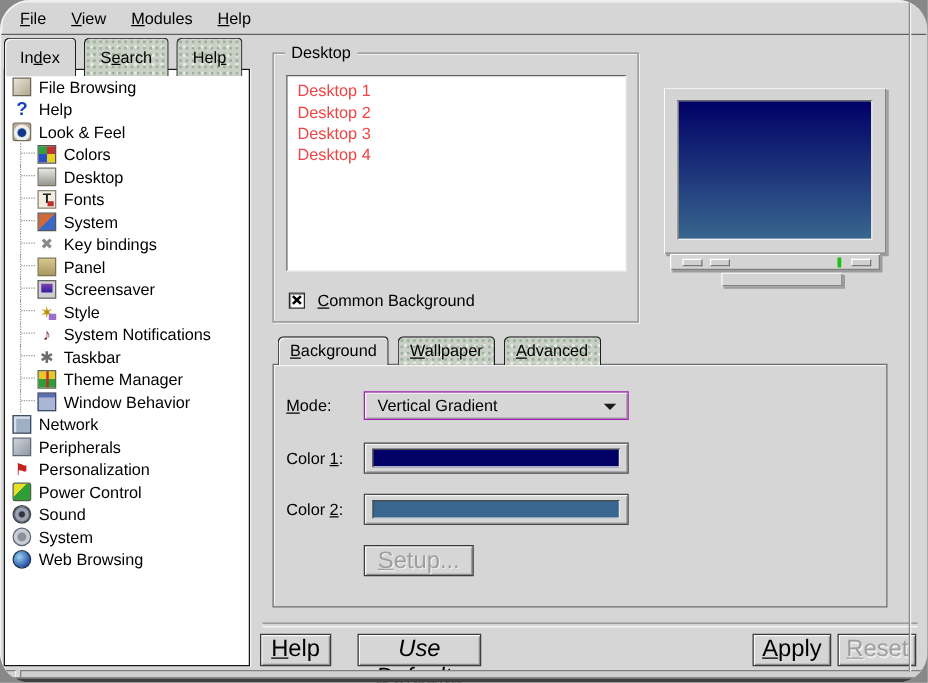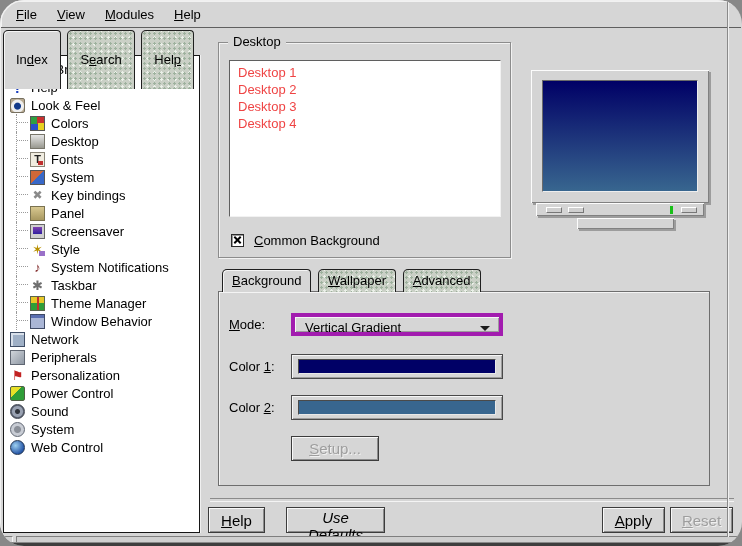--- a/index.html
+++ b/index.html
@@ -15,21 +15,21 @@
     display:flex;align-items:center;padding-left:5px;box-sizing:border-box;}
   .menu-item{padding:4px 10px;cursor:default;}
   .bottom-edge{position:absolute;left:0;right:0;bottom:0;height:3px;background:#3f3f3f;border-top:1px solid #8a8a8a;}
   .right-groove{position:absolute;top:1px;bottom:9px;left:727px;width:1px;background:#8a8a8a;box-shadow:1px 0 0 #f0f0f0;}
   .statusbar{position:absolute;left:2px;right:4px;top:536px;height:7px;display:flex;}
   .status-cell{height:5px;border:1px solid;border-color:#7f7f7f #f4f4f4 #f4f4f4 #7f7f7f;background:#d0d0d0;}
   .status-cell.small{width:9px;margin-right:3px;}
   .status-cell.long{flex:1;}
 
   
-  .tab{display:inline-block;height:24px;line-height:24px;padding:17px 12px;margin-right:3px;
+  .tab{display:inline-block;height:24px;line-height:24px;padding:3px 12px;margin-right:3px;
     border:1px solid #1f1f1f;border-bottom:none;border-radius:5px 4px 0 0;vertical-align:bottom;cursor:default;}
   .tab.active{background:#d6d6d6;box-shadow:inset 1px 1px 0 #f5f5f5;position:relative;z-index:3;}
   .tab.speckled{background-color:#cad0c6;
     background-image:radial-gradient(#9db19d 1px,transparent 1.3px),radial-gradient(#eaf0e8 1px,transparent 1.3px);
     background-size:5px 5px,7px 7px;background-position:0 0,2px 3px;}
   .left-tabs{position:absolute;left:3px;top:30px;height:25px;z-index:2;}
   .right-tabs{position:absolute;left:222px;top:269px;height:23px;z-index:2;}
   .right-tabs .tab{height:22px;line-height:22px;padding:0 9px;}
 
   
@@ -107,31 +107,31 @@
   .led{width:3px;height:8px;background:#18c018;margin-right:8px;}
   .mbtn.b3{margin-right:7px;}
   .mbase{position:absolute;left:46px;top:148px;width:97px;height:11px;background:#d4d4d4;
     box-shadow:inset 1px 1px 0 #fcfcfc,inset -1px -1px 0 #808080,2px 2px 0 #9c9c9c;}
 
   
   .tab-panel{position:absolute;left:218px;top:291px;width:492px;height:195px;background:#d6d6d6;
     border:1px solid #6e6e6e;box-shadow:inset 1px 1px 0 #f4f4f4;box-sizing:border-box;}
   .form-label{position:absolute;left:10px;}
   .combo{position:absolute;left:72px;width:212px;height:23px;background:#d6d6d6;
-    border:4px solid #a21caf;box-shadow:inset 1px 1px 0 #f6f6f6,inset -1px -1px 0 #9c9c9c;box-sizing:border-box;}
+    border:1px solid #a21caf;box-shadow:inset 1px 1px 0 #f6f6f6,inset -1px -1px 0 #9c9c9c;box-sizing:border-box;}
   .combo-text{position:absolute;left:10px;top:3px;}
   .combo-arrow{position:absolute;right:9px;top:9px;width:0;height:0;
     border-left:5px solid transparent;border-right:5px solid transparent;border-top:5px solid #1a1a1a;}
   .color-btn{position:absolute;left:72px;width:212px;height:25px;background:#d6d6d6;
     border:1px solid #494949;box-shadow:inset 1px 1px 0 #f6f6f6,inset -1px -1px 0 #9c9c9c;box-sizing:border-box;padding:0;cursor:default;}
   .swatch{position:absolute;left:6px;right:6px;top:4px;bottom:4px;
     border:1px solid;border-color:#4a4a4a #e8e8e8 #e8e8e8 #4a4a4a;}
   .btn{background:#d6d6d6;border:1px solid #3c3c3c;
     box-shadow:inset 1px 1px 0 #f8f8f8,inset -1px -1px 0 #8b8b8b;
-    font-family:"Liberation Sans",sans-serif;font-size:15px;color:#000;cursor:default;}
+    font-family:"Liberation Sans",sans-serif;font-size:19px;color:#000;cursor:default;}
   .btn.disabled{color:#9e9e9e;text-shadow:1px 1px 0 #f0f0f0;}
   .setup-btn{position:absolute;left:72px;top:144px;width:88px;height:25px;}
   .hsep{position:absolute;left:210px;top:498px;width:524px;height:2px;
     border-top:1px solid #8b8b8b;box-shadow:0 1px 0 #f4f4f4;}
   .footer-btn{position:absolute;top:507px;height:26px;}
   #btn-help{left:208px;width:57px;}
   #btn-defaults{left:286px;width:99px;font-style:italic;}
   #btn-apply{left:602px;width:63px;}
   #btn-reset{left:670px;width:63px;}
 </style>
@@ -288,21 +288,21 @@
       </div>
       <div class="tree-row">
         <span class="row-content">
           <span class="tree-icon icon-system"></span>
           <span class="tree-label">System</span>
         </span>
       </div>
       <div class="tree-row">
         <span class="row-content">
           <span class="tree-icon icon-web-browsing"></span>
-          <span class="tree-label">Web Control</span>
+          <span class="tree-label">Web Browsing</span>
         </span>
       </div>
     </div>
 
   <div class="groupbox">
     <span class="group-title">Desktop</span>
     <div class="desktop-list">
         <div class="desktop-item">Desktop 1</div>
         <div class="desktop-item">Desktop 2</div>
         <div class="desktop-item">Desktop 3</div>

